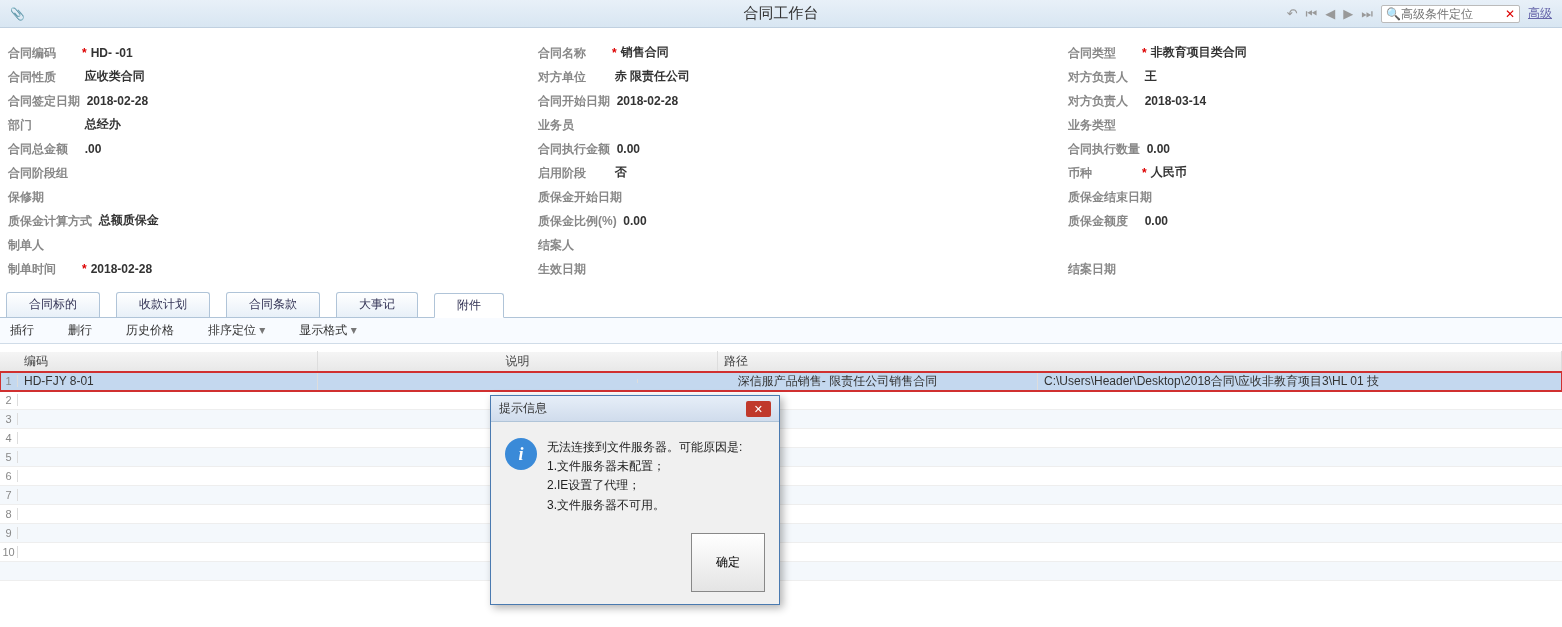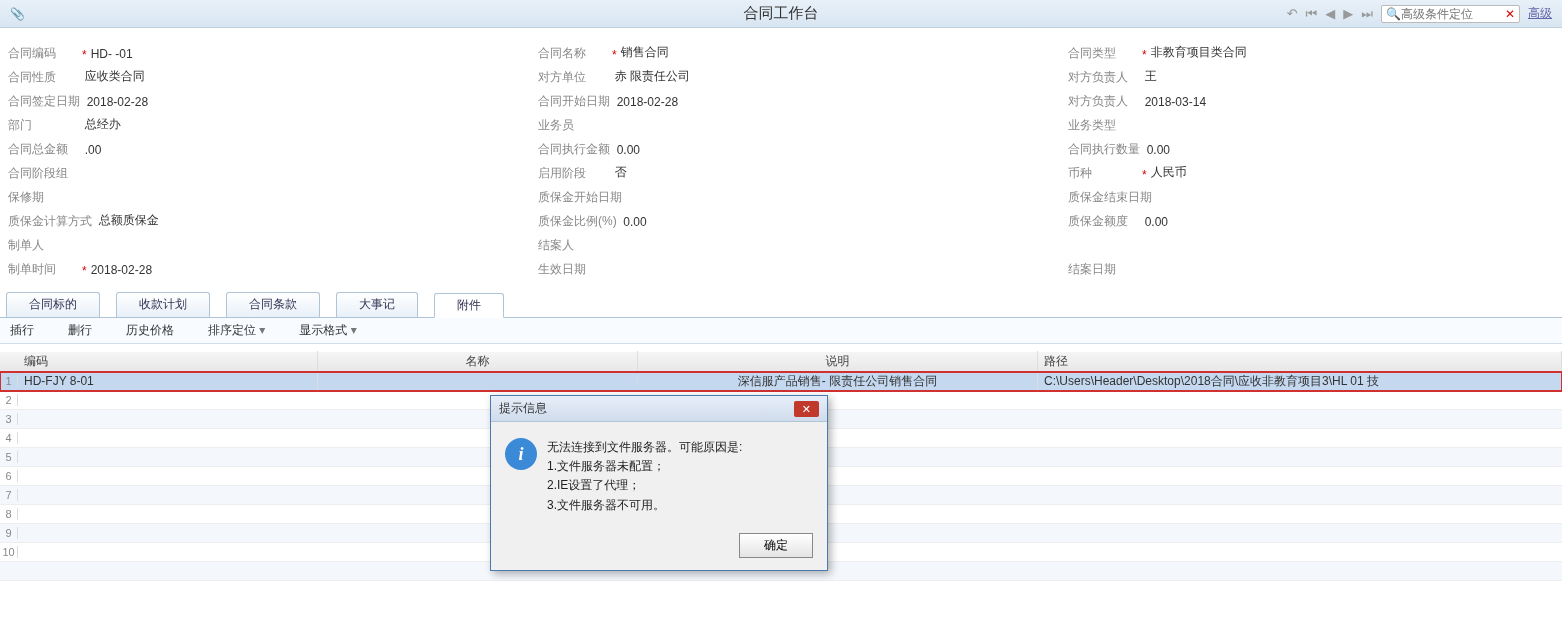--- a/index.html
+++ b/index.html
@@ -10,21 +10,21 @@
 .titlebar .title { position: absolute; left: 50%; transform: translateX(-50%); font-size: 15px; color: #333; }
 .titlebar .nav-icons { position: absolute; right: 10px; display: flex; align-items: center; gap: 8px; }
 .nav-icons .icon { color: #999; cursor: pointer; font-size: 13px; }
 .nav-icons .search-box { display: flex; align-items: center; border: 1px solid #bbb; background: #fff; padding: 1px 4px; border-radius: 2px; }
 .nav-icons .search-box input { border: none; outline: none; font-size: 12px; width: 100px; }
 .nav-icons .search-box .sx { color: #d00; margin-left: 4px; cursor: pointer; }
 .nav-icons .adv { color: #66a; text-decoration: underline; cursor: pointer; }
 
 .form-area { padding: 16px 0 8px 0; }
 .form-row { display: flex; padding: 0 8px; margin-bottom: 6px; }
-.form-cell { display: flex; align-items: flex-end; min-height: 18px; }
+.form-cell { display: flex; align-items: center; min-height: 18px; font-weight: bold; }
 .col1 { width: 530px; }
 .col2 { width: 530px; }
 .col3 { flex: 1; }
 .flabel { color: #888; min-width: 70px; display: inline-block; }
 .req { color: #d00; margin: 0 4px; }
 .fval { color: #333; border-bottom: 1px solid transparent; min-width: 200px; display: inline-block; }
 
 .tabs { display: flex; padding-left: 6px; border-bottom: 1px solid #b0c4d8; }
 .tab { padding: 3px 22px; margin-right: 16px; border: 1px solid #b0c4d8; border-bottom: none; background: linear-gradient(#fff,#e8f0f8); border-radius: 3px 3px 0 0; cursor: pointer; color: #335; }
 .tab.active { background: #fff; font-weight: 500; border-bottom: 1px solid #fff; position: relative; top: 1px; }
@@ -41,28 +41,28 @@
 .grow { display: flex; height: 19px; align-items: center; border-bottom: 1px solid #eee; }
 .grow.alt { background: #f4f8fc; }
 .grow.sel { background: #c4d8ef; }
 .rnum { width: 18px; text-align: center; color: #888; border-right: 1px solid #ddd; font-size: 11px; }
 .c1 { width: 300px; text-align: left; padding-left: 6px; }
 .c2 { width: 320px; }
 .c3 { width: 400px; }
 .c4 { flex: 1; text-align: left; padding-left: 6px; }
 .sel-border { outline: 2px solid #d03030; outline-offset: -1px; }
 
-.dialog { position: absolute; left: 490px; top: 395px; width: 338px; border: 1px solid #4a7ab0; background: #f0f0f0; box-shadow: 3px 3px 8px rgba(0,0,0,0.3); }
+.dialog { position: absolute; left: 490px; top: 395px; width: 290px; border: 1px solid #4a7ab0; background: #f0f0f0; box-shadow: 3px 3px 8px rgba(0,0,0,0.3); }
 .dlg-title { background: linear-gradient(#e6eef8,#d0dcec); padding: 4px 8px; font-size: 12px; border-bottom: 1px solid #b0c4d8; display: flex; justify-content: space-between; align-items: center; }
 .dlg-close { background: #c0392b; color: #fff; padding: 0 8px; border-radius: 2px; cursor: pointer; font-size: 11px; line-height: 16px; }
 .dlg-body { display: flex; padding: 16px 14px 10px 14px; gap: 10px; }
 .dlg-icon { width: 32px; height: 32px; border-radius: 50%; background: #3a8ad8; color: #fff; display: flex; align-items: center; justify-content: center; font-weight: bold; font-size: 18px; font-style: italic; font-family: serif; }
 .dlg-msg { font-size: 12px; line-height: 1.6; color: #222; }
 .dlg-foot { display: flex; justify-content: flex-end; padding: 8px 14px 12px; }
-.dlg-btn { padding: 3px 24px; border: 1px solid #888; background: linear-gradient(#fff,#e4e4e4); cursor: pointer; font-size: 12px; margin-left: 28px; }
+.dlg-btn { padding: 20px 24px; border: 1px solid #888; background: linear-gradient(#fff,#e4e4e4); cursor: pointer; font-size: 12px; margin-left: 28px; }
 </style>
 </head>
 <body>
 
 <div class="titlebar">
   <span class="attach-icon">📎</span>
   <span class="title">合同工作台</span>
   <div class="nav-icons">
     <span class="icon">↶</span>
     <span class="icon">⏮</span>
@@ -163,21 +163,20 @@
   <span class="btn">删行</span>
   <span class="btn">历史价格</span>
   <span class="btn dd">排序定位</span>
   <span class="btn dd">显示格式</span>
 </div>
 
 <div class="grid">
   <div class="ghead">
     <div class="rnum"></div>
     <div class="gcell c1">编码</div>
-    <div class="gcell c2">名称</div>
     <div class="gcell c3">说明</div>
     <div class="gcell c4">路径</div>
   </div>
   <div class="gbody">
     <div class="grow sel sel-border">
       <div class="rnum">1</div>
       <div class="gcell c1" style="text-align:left">HD-FJY               8-01</div>
       <div class="gcell c2"></div>
       <div class="gcell c3">深信服产品销售-                    限责任公司销售合同</div>
       <div class="gcell c4">C:\Users\Header\Desktop\2018合同\应收非教育项目3\HL                           01             技</div>

